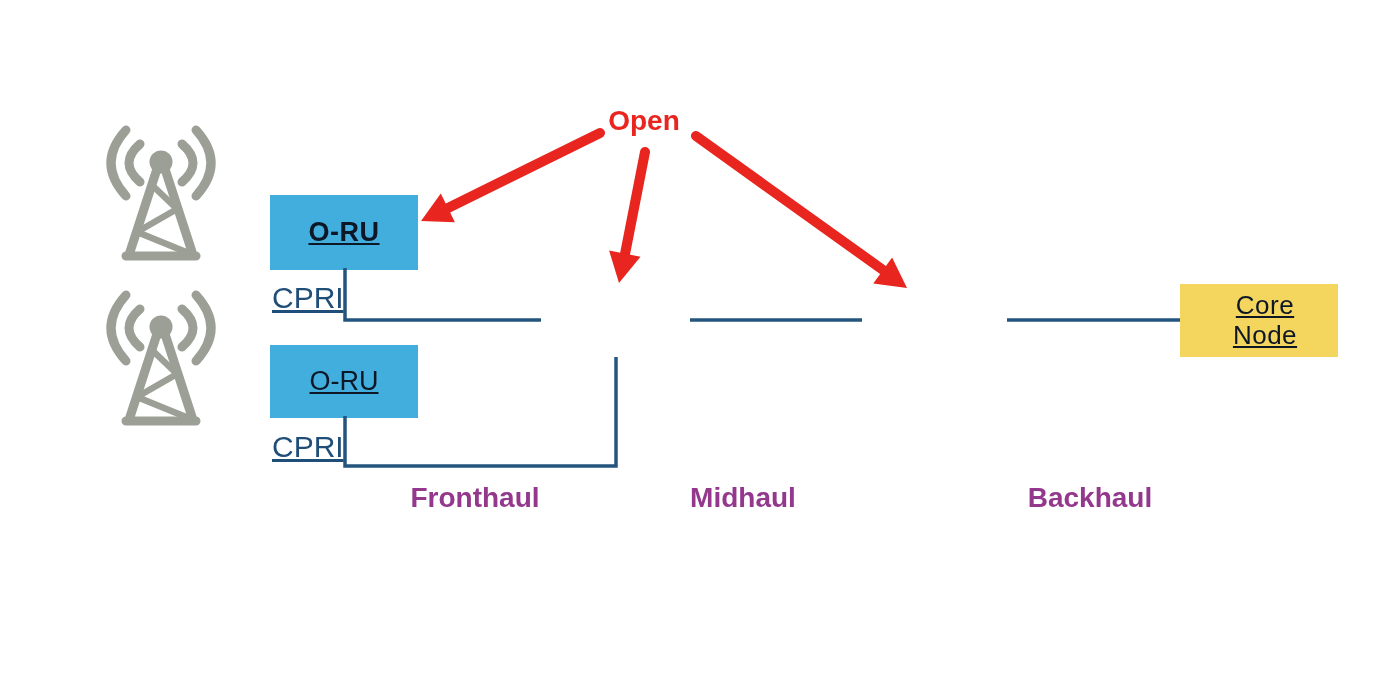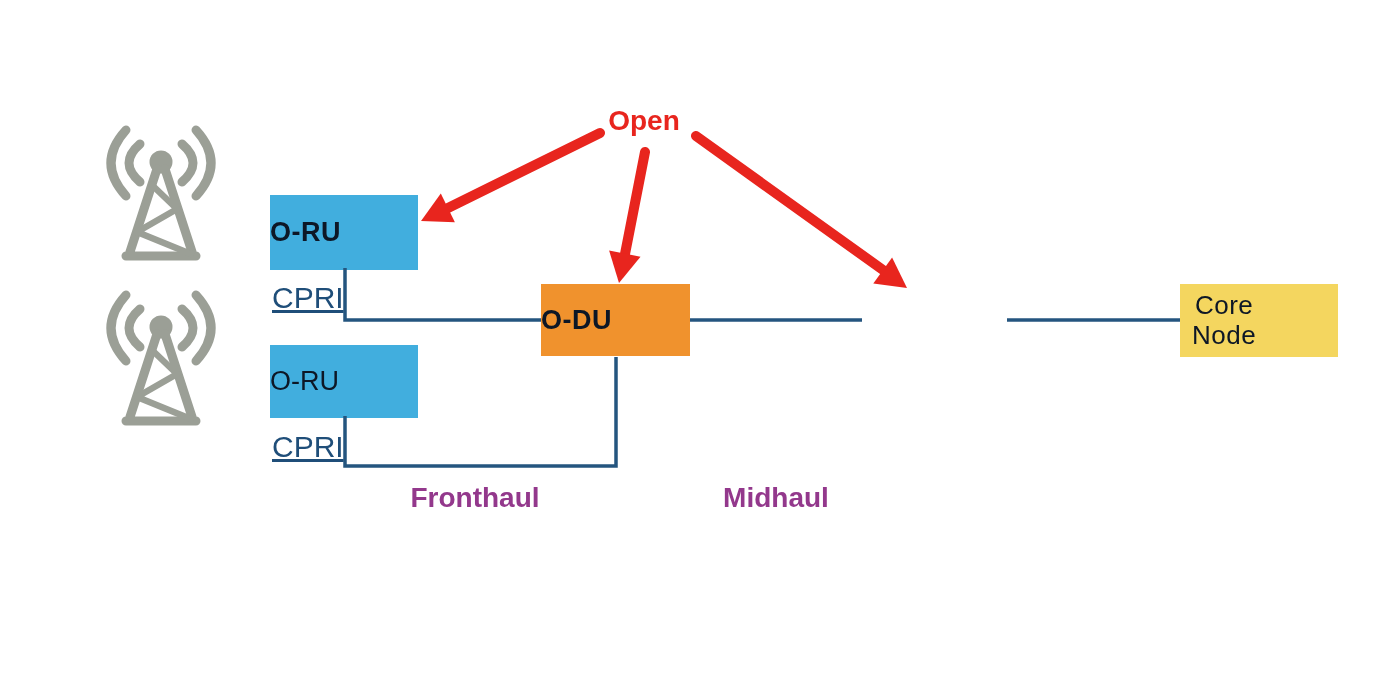--- a/index.html
+++ b/index.html
@@ -13,26 +13,28 @@
     width: 1379px;
     height: 698px;
     background: #ffffff;
     overflow: hidden;
   }
   
   .node {
     position: absolute;
     display: flex;
     align-items: center;
+    justify-content: center;
     text-align: center;
     color: var(--c-node_text, #0d1726);
     font-size: 27px;
     font-weight: 700;
     z-index: 1;
     letter-spacing: 0.5px;
+    text-decoration: underline;
   }
   .node.regular { font-weight: 400; letter-spacing: 0; }
   .node-oru1 { left: 270px; top: 195px; width: 148px; height: 75px; background: var(--c-oru_box, #41aede); }
   .node-oru2 { left: 270px; top: 345px; width: 148px; height: 73px; background: var(--c-oru_box, #41aede); }
   .node-odu  { left: 541px; top: 284px; width: 149px; height: 72px; background: var(--c-odu_box, #f0922d); }
   .node-ocu  { left: 862px; top: 285px; width: 145px; height: 73px; background: var(--c-ocu_box, #66be4d); }
   .node-core { left: 1180px; top: 284px; width: 146px; height: 73px; background: var(--c-core_box, #f4d65f);
                font-weight: 400; font-size: 26px; line-height: 1.12; white-space: pre-line; padding-left: 12px; }
   
   .cpri {
@@ -58,21 +60,21 @@
     position: absolute;
     top: 482px;
     transform: translateX(-50%);
     color: var(--c-segment_text, #93388c);
     font-size: 28px;
     font-weight: 700;
     z-index: 1;
     text-align: center;
   }
   .segment-fronthaul { left: 475px; }
-  .segment-midhaul  { left: 776px; }
+  .segment-midhaul  { left: 743px; }
   .segment-backhaul { left: 1090px; }
   
   svg.layer {
     position: absolute;
     left: 0; top: 0;
     z-index: 2;
     pointer-events: none;
   }
   .conn {
     stroke: var(--c-connector_line, #24557f);
@@ -100,35 +102,33 @@
 <body>
 
 <div class="canvas">
 
   <div class="node node-oru1">
     <span>O-RU</span>
   </div>
   <div class="node regular node-oru2">
     <span>O-RU</span>
   </div>
-  <div class="node node-odu">
-    <span>O-DU</span>
-  </div>
   <div class="node node-core">
     <span>Core
 Node</span>
   </div>
 
   <div class="cpri cpri-1">CPRI</div>
   <div class="cpri cpri-2">CPRI</div>
 
   <div class="open-label">Open</div>
 
   <div class="segment segment-fronthaul">Fronthaul</div>
   <div class="segment segment-midhaul">Midhaul</div>
+  <div class="segment segment-backhaul">Backhaul</div>
 
   <svg class="layer" width="1379" height="698" viewBox="0 0 1379 698">
 
     <defs>
       <g id="radio-tower">
         <path class="tower-stroke w9" d="M34 22 Q12 41 34 60 M20 8 Q-10 41 20 74 M76 22 Q98 41 76 60 M90 8 Q120 41 90 74"></path>
         <circle class="tower-fill" cx="55" cy="40" r="11.5"></circle>
         <path class="tower-stroke w9" d="M51 47 L23 133 M59 47 L87 133 M20 134 L90 134"></path>
         <path class="tower-stroke w65" d="M46 63 L71 87 L31 110 L85 132"></path>
       </g>

